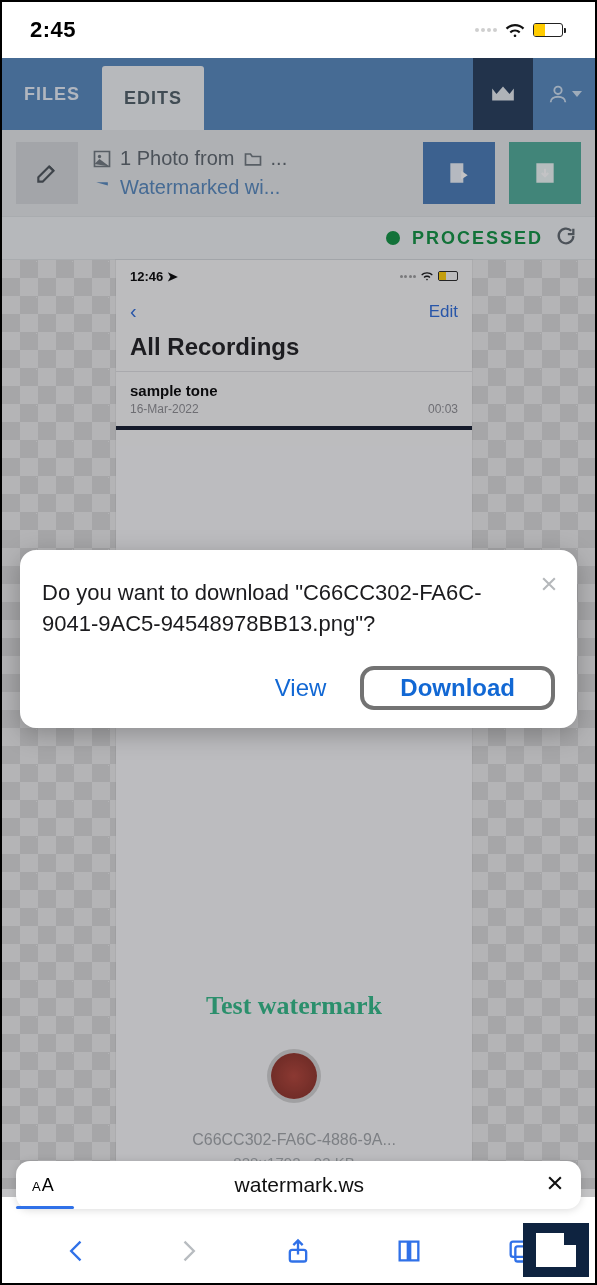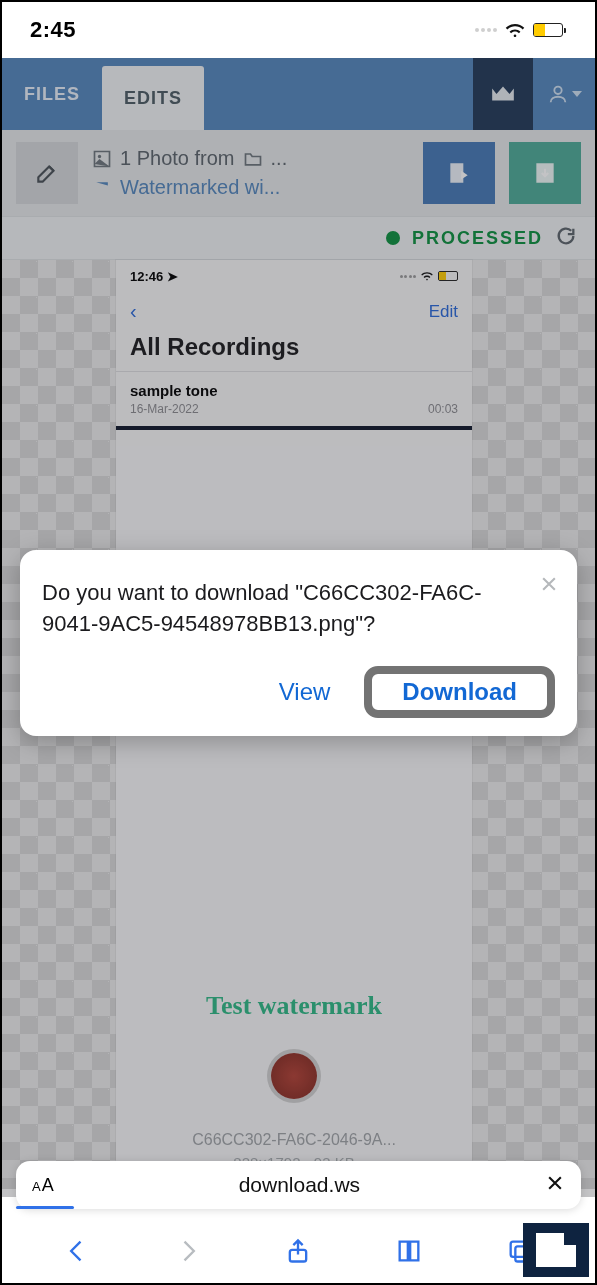--- a/index.html
+++ b/index.html
@@ -76,21 +76,21 @@
 .home-ind { position:absolute; left:50%; transform:translateX(-50%); bottom:4px; width:120px; height:4px; border-radius:3px; background:#222;}
 
 
 .dialog { position:absolute; z-index:10; left:18px; right:18px; top:492px; background:#fff; border-radius:16px; padding: 28px 22px 18px; box-shadow: 0 6px 24px rgba(0,0,0,0.25);}
 .dialog-close { position:absolute; right:16px; top:22px; width:24px; height:24px; display:flex; align-items:center; justify-content:center;}
 .dialog-close svg{width:20px;height:20px;stroke:#b5b8bb;stroke-width:2.5;fill:none;}
 .dialog-msg { font-size:22px; line-height:1.4; color:#1b1b1e; max-width: 460px;}
 .dialog-actions { display:flex; justify-content:flex-end; gap:34px; margin-top: 26px; align-items:center;}
 .dlg-btn { font-size:24px; color:#1268d4; font-weight:400;}
 .dlg-btn.primary { font-weight:700; padding: 6px 18px;}
-.highlight-box { border: 8px solid #737373; border-radius: 14px; padding: 4px 12px;}
+.highlight-box { border: 4px solid #737373; border-radius: 14px; padding: 4px 18px;}
 
 
 .safari { position:absolute; bottom:0; left:0; right:0; height:86px; background:#fff;}
 .omnibox { position:absolute; bottom:74px; left:14px; right:14px; height:48px; background:#fff; border-radius:14px; box-shadow: 0 1px 8px rgba(0,0,0,0.15); display:flex; align-items:center; padding: 0 16px; z-index:12;}
 .aa { font-size:18px; display:flex; align-items:baseline; gap:1px;}
 .aa .sm{font-size:13px;}
 .omni-url { flex:1; text-align:center; font-size:21px; color:#111;}
 .omni-x svg{width:20px;height:20px;stroke:#111;stroke-width:2.5;fill:none;}
 .progress { position:absolute; bottom:0; left:0; width:58px; height:3px; background:#3071e8; border-radius:2px;}
 .safari-bar { height:100%; display:flex; align-items:flex-end; justify-content:space-around; padding: 0 20px 14px;}
@@ -228,21 +228,21 @@
        <div class="rec-item">
          <div class="rec-name">sample tone</div>
          <div class="rec-meta">
            <span>16-Mar-2022</span>
            <span>00:03</span>
          </div>
        </div>
        <div class="shot-fill"></div>
        <div class="watermark">Test watermark</div>
        <div class="rec-btn"></div>
-       <div class="img-caption">C66CC302-FA6C-2046-9A...</div>
+       <div class="img-caption">C66CC302-FA6C-4886-9A...</div>
        <div class="img-caption2">828×1792 · 93 KB</div>
        <div class="home-ind"></div>
      </div>
    </div>
 
   </div>
 
   <div class="dimmer"></div>
 
   <div class="dialog">
@@ -260,21 +260,21 @@
     </div>
   </div>
 
  </div>
 
  <div class="omnibox">
    <span class="aa">
      <span class="sm">A</span>
         <span>A</span>
    </span>
-   <span class="omni-url">download.ws</span>
+   <span class="omni-url">watermark.ws</span>
    <span class="omni-x">
      <svg viewBox="0 0 24 24">
           <path d="M5 5l14 14M19 5L5 19"></path>
         </svg>
    </span>
    <span class="progress"></span>
  </div>
 
  <div class="safari">
    <div class="safari-bar">

